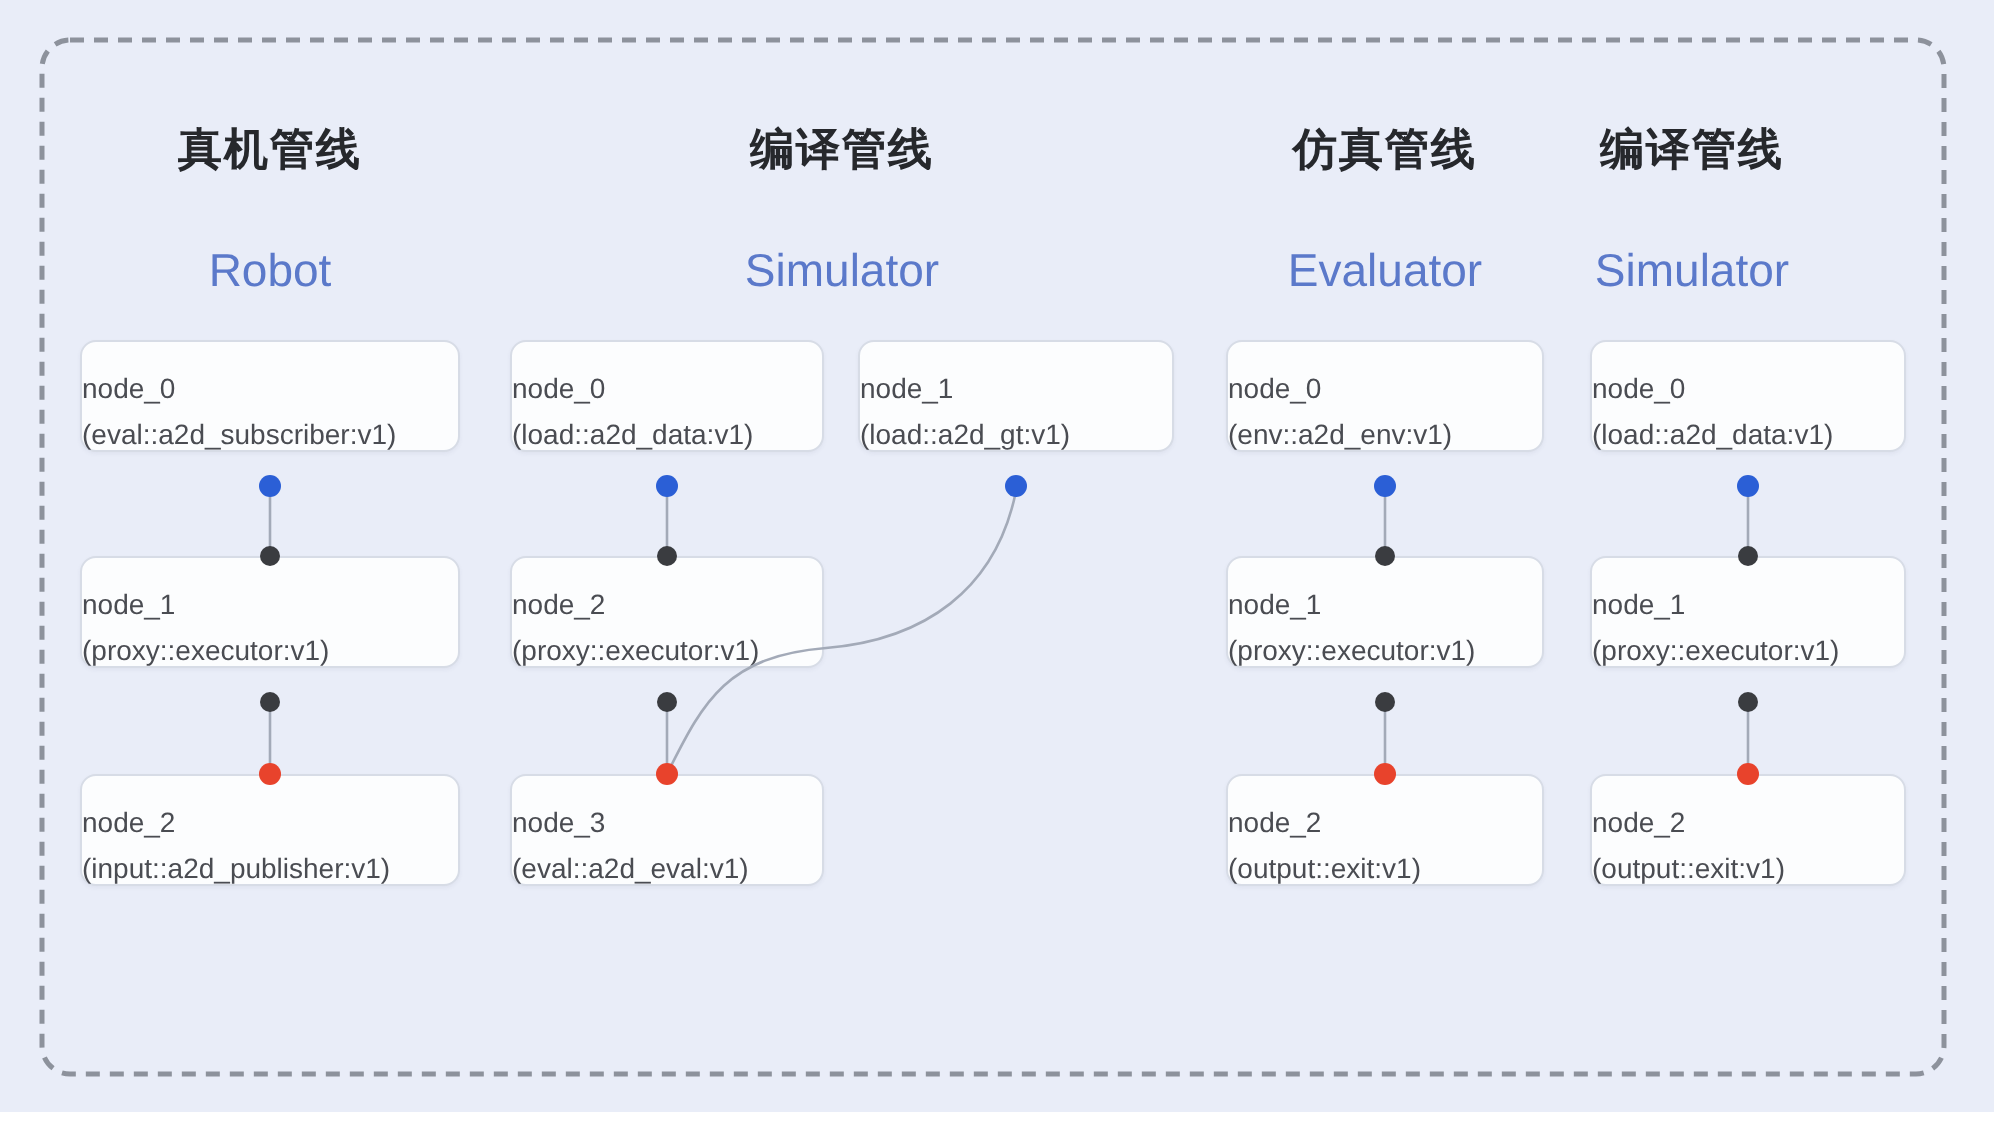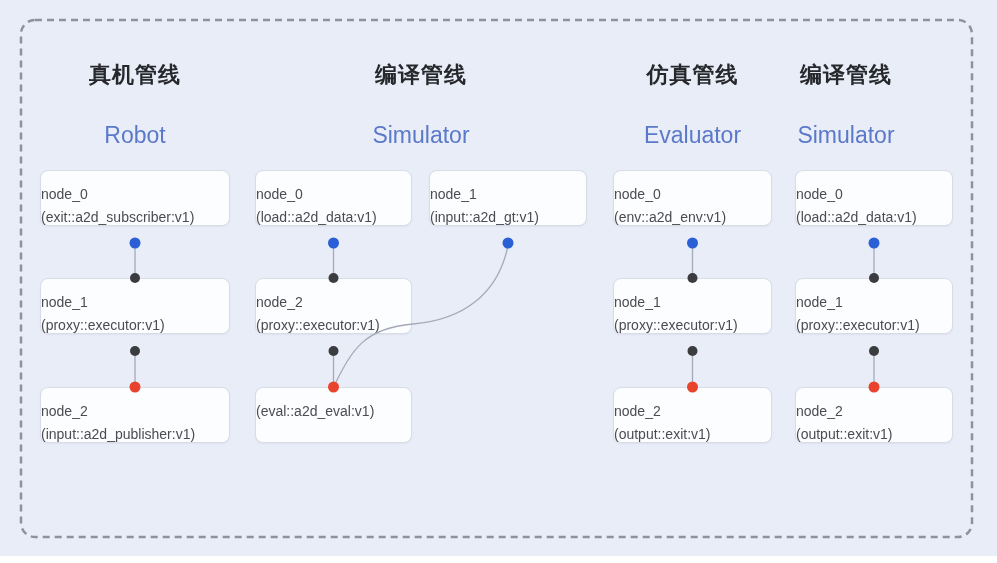--- a/index.html
+++ b/index.html
@@ -80,44 +80,45 @@
     <div class="t-zh">仿真管线</div>
     <div class="t-en">Evaluator</div>
   </div>
   <div class="pipeline-head" style="left:767px;width:158px;">
     <div class="t-zh">编译管线</div>
     <div class="t-en">Simulator</div>
   </div>
 
   <div class="node" style="left:40px;top:170px;width:190px;">
     <div>node_0</div>
-    <div>(exit::a2d_subscriber:v1)</div>
+    <div>(eval::a2d_subscriber:v1)</div>
   </div>
   <div class="node" style="left:40px;top:278px;width:190px;">
     <div>node_1</div>
     <div>(proxy::executor:v1)</div>
   </div>
   <div class="node" style="left:40px;top:387px;width:190px;">
     <div>node_2</div>
     <div>(input::a2d_publisher:v1)</div>
   </div>
 
   <div class="node" style="left:255px;top:170px;width:157px;">
     <div>node_0</div>
     <div>(load::a2d_data:v1)</div>
   </div>
   <div class="node" style="left:429px;top:170px;width:158px;">
     <div>node_1</div>
-    <div>(input::a2d_gt:v1)</div>
+    <div>(load::a2d_gt:v1)</div>
   </div>
   <div class="node" style="left:255px;top:278px;width:157px;">
     <div>node_2</div>
     <div>(proxy::executor:v1)</div>
   </div>
   <div class="node" style="left:255px;top:387px;width:157px;">
+    <div>node_3</div>
     <div>(eval::a2d_eval:v1)</div>
   </div>
 
   <div class="node" style="left:613px;top:170px;width:159px;">
     <div>node_0</div>
     <div>(env::a2d_env:v1)</div>
   </div>
   <div class="node" style="left:613px;top:278px;width:159px;">
     <div>node_1</div>
     <div>(proxy::executor:v1)</div>

